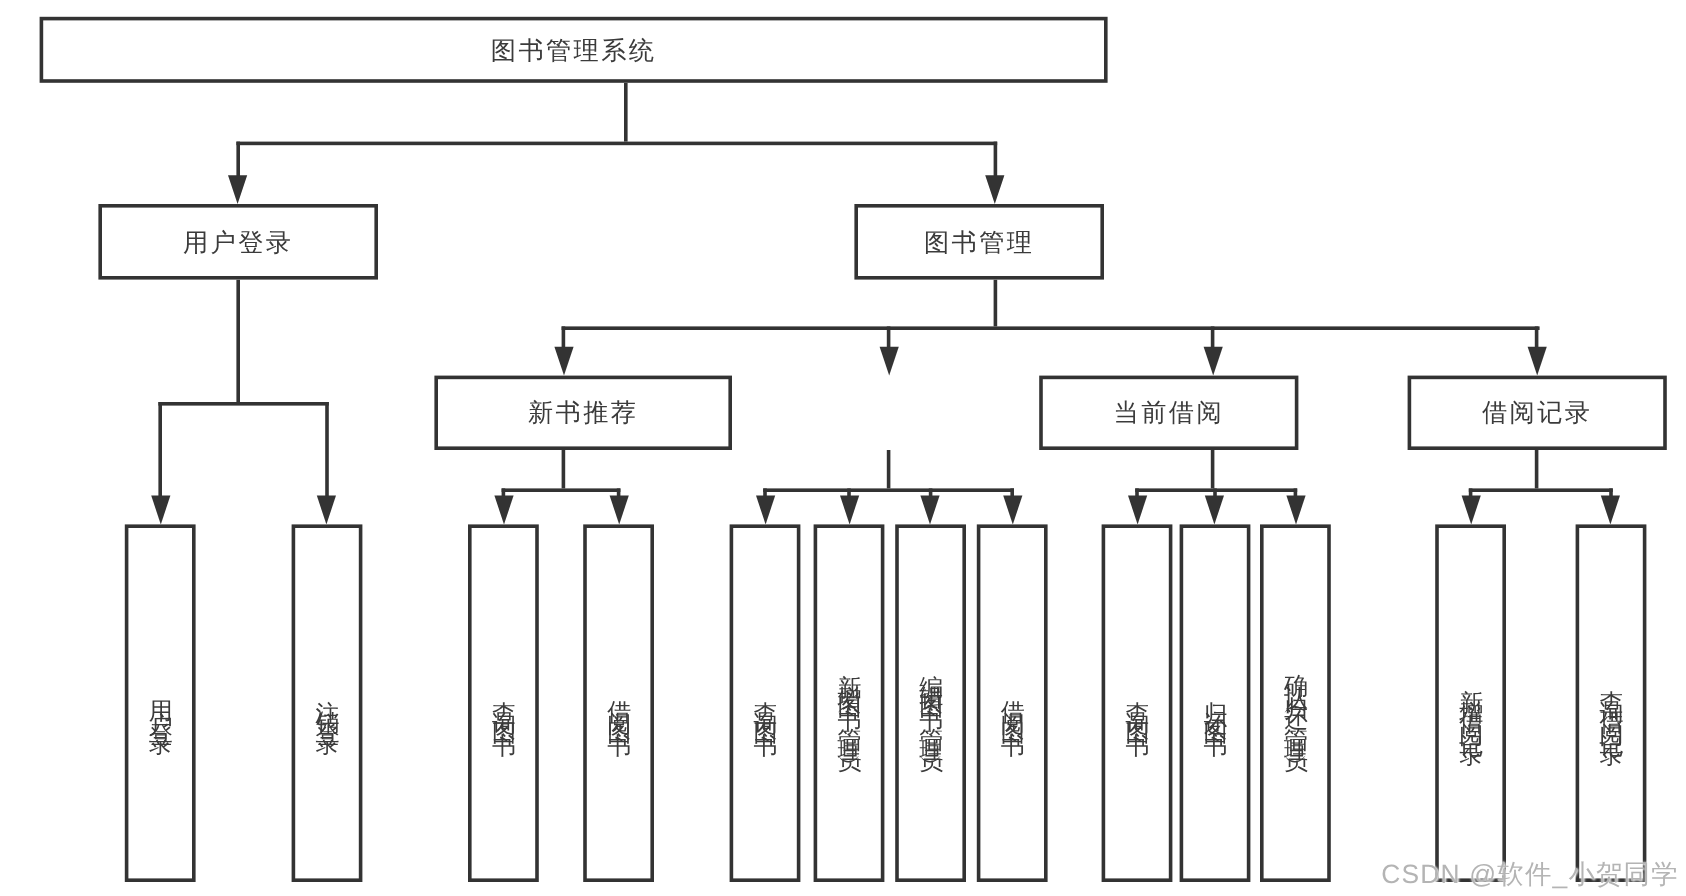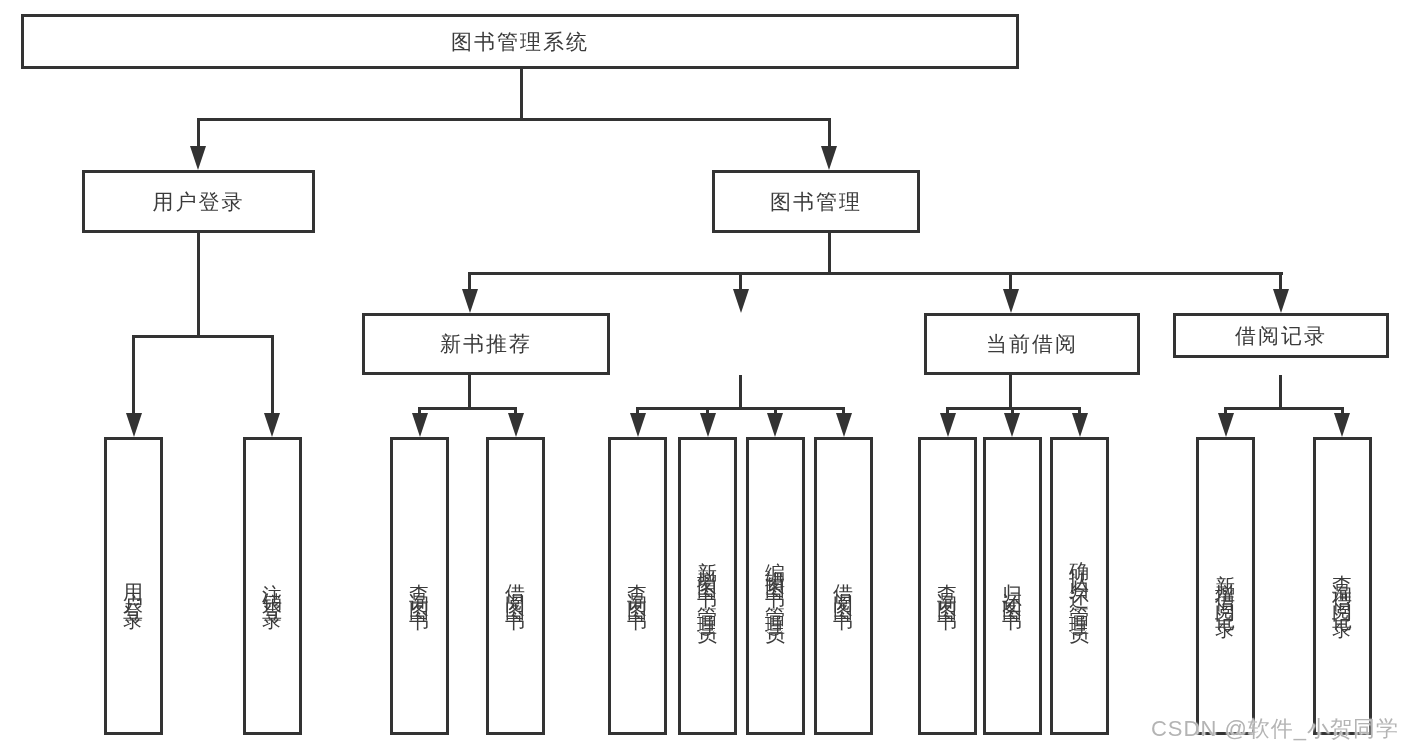--- a/index.html
+++ b/index.html
@@ -58,21 +58,21 @@
     text-shadow:0 0 2px #fff,1px 1px 2px #fff;
     z-index:3;
     letter-spacing:1px;
   }
 </style>
 </head>
 <body>
 
 <div class="stage">
 
-  <div class="node" style="left:21px;top:14px;width:998px;height:55px">图书管理系统</div>
+  <div class="node" style="left:33px;top:14px;width:890px;height:55px">图书管理系统</div>
 
   <div class="vl" style="left:520px;top:69px;height:49px"></div>
   <div class="hl" style="left:197px;top:118px;width:634px"></div>
   <div class="vl" style="left:197px;top:118px;height:32px"></div>
   <div class="ar" style="left:190px;top:146px"></div>
   <div class="vl" style="left:828px;top:118px;height:32px"></div>
   <div class="ar" style="left:821px;top:146px"></div>
 
   <div class="node" style="left:82px;top:170px;width:233px;height:63px">用户登录</div>
   <div class="node" style="left:712px;top:170px;width:208px;height:63px">图书管理</div>
@@ -89,22 +89,22 @@
   <div class="vl" style="left:468px;top:272px;height:21px"></div>
   <div class="ar" style="left:462px;top:289px"></div>
   <div class="vl" style="left:739px;top:272px;height:21px"></div>
   <div class="ar" style="left:733px;top:289px"></div>
   <div class="vl" style="left:1009px;top:272px;height:21px"></div>
   <div class="ar" style="left:1003px;top:289px"></div>
   <div class="vl" style="left:1279px;top:272px;height:21px"></div>
   <div class="ar" style="left:1273px;top:289px"></div>
 
   <div class="node" style="left:362px;top:313px;width:248px;height:62px">新书推荐</div>
-  <div class="node" style="left:924px;top:313px;width:216px;height:62px">当前借阅</div>
-  <div class="node" style="left:1173px;top:313px;width:216px;height:45px">借阅记录</div>
+  <div class="node" style="left:866px;top:313px;width:216px;height:62px">当前借阅</div>
+  <div class="node" style="left:1173px;top:313px;width:216px;height:62px">借阅记录</div>
 
   <div class="vl" style="left:468px;top:375px;height:32px"></div>
   <div class="hl" style="left:418px;top:407px;width:99px"></div>
   <div class="vl" style="left:418px;top:407px;height:10px"></div>
   <div class="ar" style="left:412px;top:413px"></div>
   <div class="vl" style="left:514px;top:407px;height:10px"></div>
   <div class="ar" style="left:508px;top:413px"></div>
 
   <div class="vl" style="left:739px;top:375px;height:32px"></div>
   <div class="hl" style="left:636px;top:407px;width:209px"></div>

